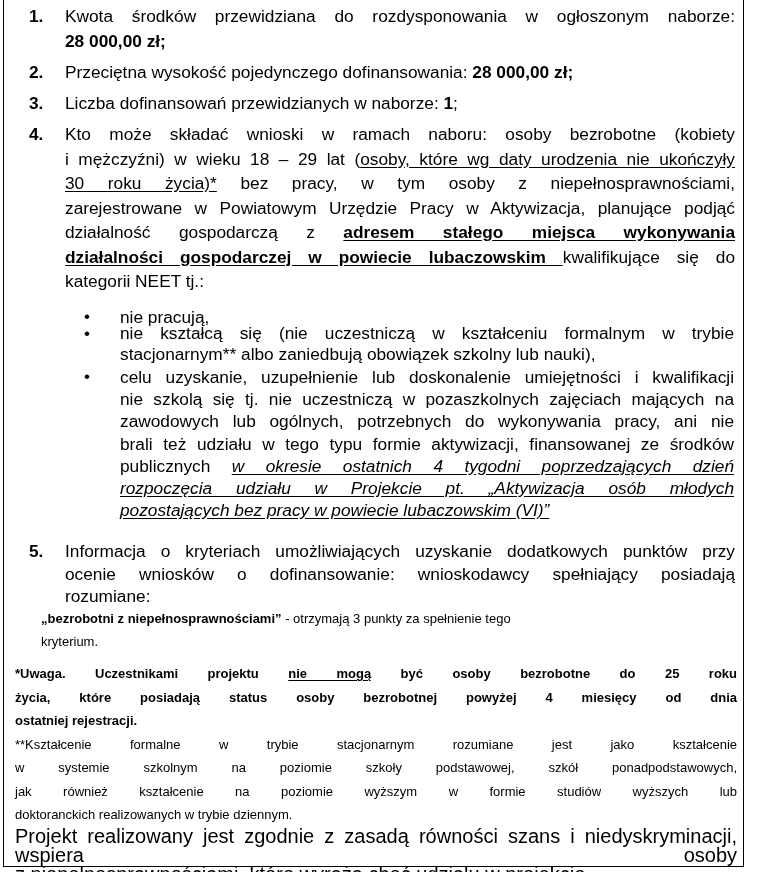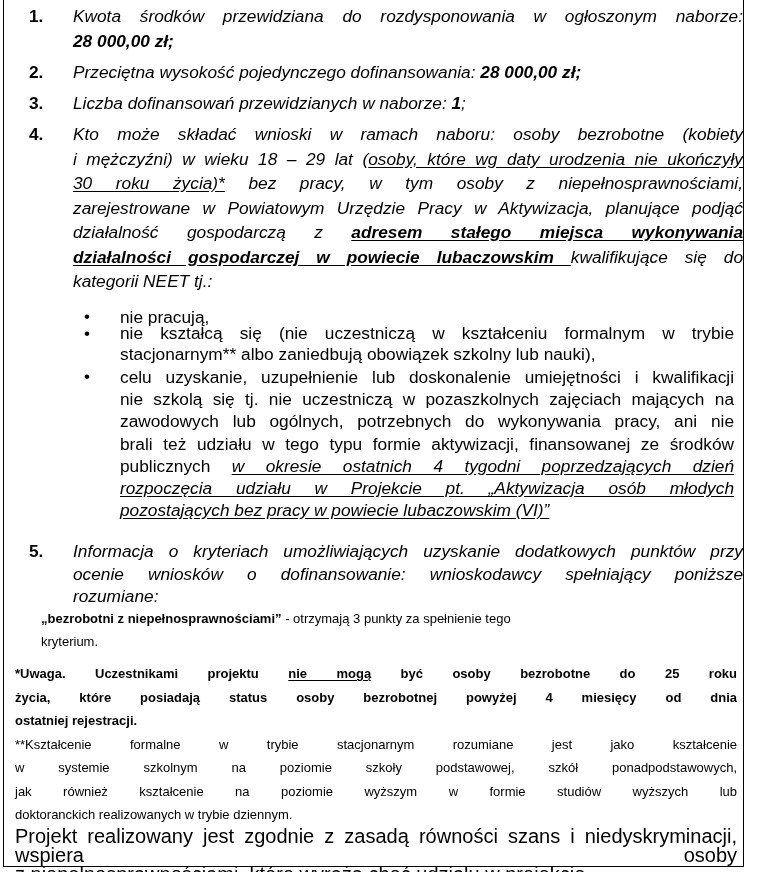--- a/index.html
+++ b/index.html
@@ -2,21 +2,21 @@
 <html><head>
 <meta charset="utf-8">
 <style>
   html, body { margin: 0; padding: 0; background: #ffffff; }
   body { width: 757px; height: 872px; overflow: hidden; position: relative;
          font-family: "Liberation Sans", sans-serif; color: #000; }
   .box { position: absolute; left: 3px; top: -2px; width: 741px; height: 869px;
          border: 1.5px solid #000; box-sizing: border-box; }
   .item { position: absolute; left: 0; width: 741px; font-size: 17.3px; line-height: 24.5px; }
   .num { position: absolute; left: 29px; font-weight: bold; }
-  .txt { position: absolute; left: 73px; width: 670px; text-align: justify; text-align-last: left; font-style: italic; }
+  .txt { position: absolute; left: 65px; width: 670px; text-align: justify; text-align-last: left; }
   b { font-weight: bold; }
   u { text-decoration: underline; text-underline-offset: 2px; }
   .bul { position: absolute; left: 84px; font-size: 17px; }
   .btxt { position: absolute; left: 120px; width: 614px; text-align: justify; }
   .line { display: block; white-space: nowrap; }
   .jl { display: block; text-align: justify; text-align-last: justify; white-space: normal; }
   .plain { position: absolute; width: 722px; font-size: 13px; line-height: 24.5px; }
   .italic { font-size: 20px; line-height: 19px; }
 </style>
 </head>
@@ -82,21 +82,21 @@
     <span class="jl"><span>publicznych </span><i><u>w okresie ostatnich 4 tygodni poprzedzających dzień</u></i></span>
     <span class="jl"><i><u>rozpoczęcia udziału w Projekcie pt. „Aktywizacja osób młodych</u></i></span>
     <span class="line"><i><u>pozostających bez pracy w powiecie lubaczowskim (VI)”</u></i></span>
   </div>
 </div>
 
 <div class="item" style="top:540px;line-height:22.5px;">
   <span class="num">5.</span>
   <div class="txt">
     <span class="jl">Informacja o kryteriach umożliwiających uzyskanie dodatkowych punktów przy</span>
-    <span class="jl">ocenie wniosków o dofinansowanie: wnioskodawcy spełniający poniższe</span>
+    <span class="jl">ocenie wniosków o dofinansowanie: wnioskodawcy spełniający posiadają</span>
     <span class="line">rozumiane:</span>
   </div>
 </div>
 <div class="plain" style="left:41px;top:608px;width:690px;line-height:22.5px;">
   <span class="line"><b>„bezrobotni z niepełnosprawnościami”</b><span> - otrzymają 3 punkty za spełnienie tego</span></span>
   <span class="line">kryterium.</span>
 </div>
 
 <div class="plain" style="left:15px;top:662px;line-height:23.5px;font-weight:bold;">
   <span class="jl"><span>*Uwaga. Uczestnikami projektu </span><u>nie mogą</u><span> być osoby bezrobotne do 25 roku</span></span>

